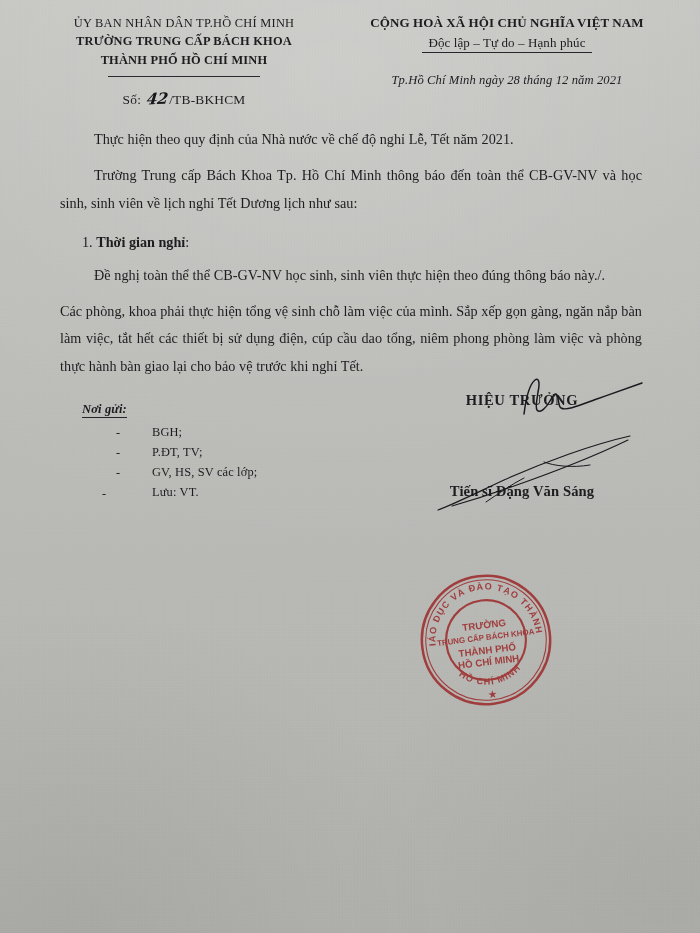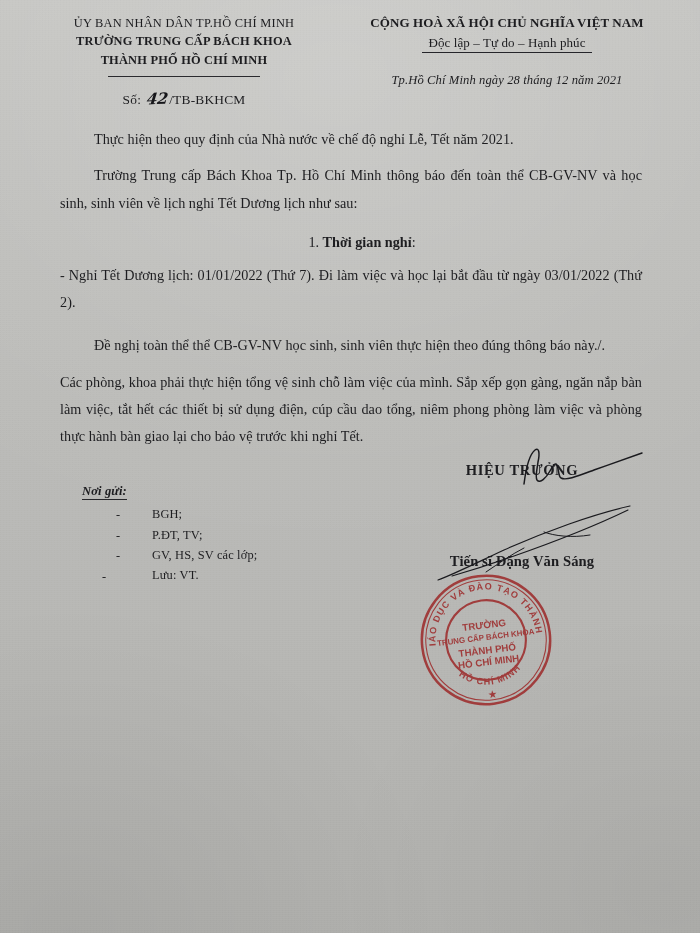--- a/index.html
+++ b/index.html
@@ -150,35 +150,34 @@
     text-align: justify;
     letter-spacing: .05px;
     margin: 0 0 9px 0;
   }
   .para.indent { text-indent: 34px; }
   .sec-head {
     font-size: 14.2px;
     line-height: 1.9;
     margin: 12px 0 6px 16px;
     padding-left: 6px;
-    text-align: center;
   }
   .sec-head b { font-weight: bold; }
   .gap-lg { margin-bottom: 16px; }
 
   
   .footer {
     position: relative;
     margin-top: 22px;
     height: 140px;
   }
   .recipients {
     position: absolute;
     left: 82px;
-    top: 12px;
+    top: 0;
     font-size: 12.4px;
   }
   .recipients-title {
     font-style: italic;
     font-weight: bold;
     font-size: 12.6px;
     display: inline-block;
     border-bottom: 1.1px solid #26262a;
     padding-bottom: 0px;
     letter-spacing: .1px;
@@ -293,21 +292,20 @@
 
       <p class="para indent">Thực hiện theo quy định của Nhà nước về chế độ nghỉ Lễ, Tết năm 2021.</p>
 
       <p class="para indent">Trường Trung cấp Bách Khoa Tp. Hồ Chí Minh thông báo đến toàn thể CB-GV-NV và học sinh, sinh viên về lịch nghỉ Tết Dương lịch như sau:</p>
 
       <div class="sec-head">
         <span>1.</span>
         <b>Thời gian nghỉ</b><span>:</span>
       </div>
 
-      <p class="para gap-lg">- Nghỉ Tết Dương lịch: 01/01/2022 (Thứ 7). Đi làm việc và học lại bắt đầu từ ngày 03/01/2022 (Thứ 2).</p>
 
 
       <p class="para indent">Đề nghị toàn thể thể CB-GV-NV học sinh, sinh viên thực hiện theo đúng thông báo này./.</p>
 
       <p class="para">Các phòng, khoa phải thực hiện tổng vệ sinh chỗ làm việc của mình. Sắp xếp gọn gàng, ngăn nắp bàn làm việc, tắt hết các thiết bị sử dụng điện, cúp cầu dao tổng, niêm phong phòng làm việc và phòng thực hành bàn giao lại cho bảo vệ trước khi nghỉ Tết.</p>
 
     </div>
 
     <div class="footer">
 

